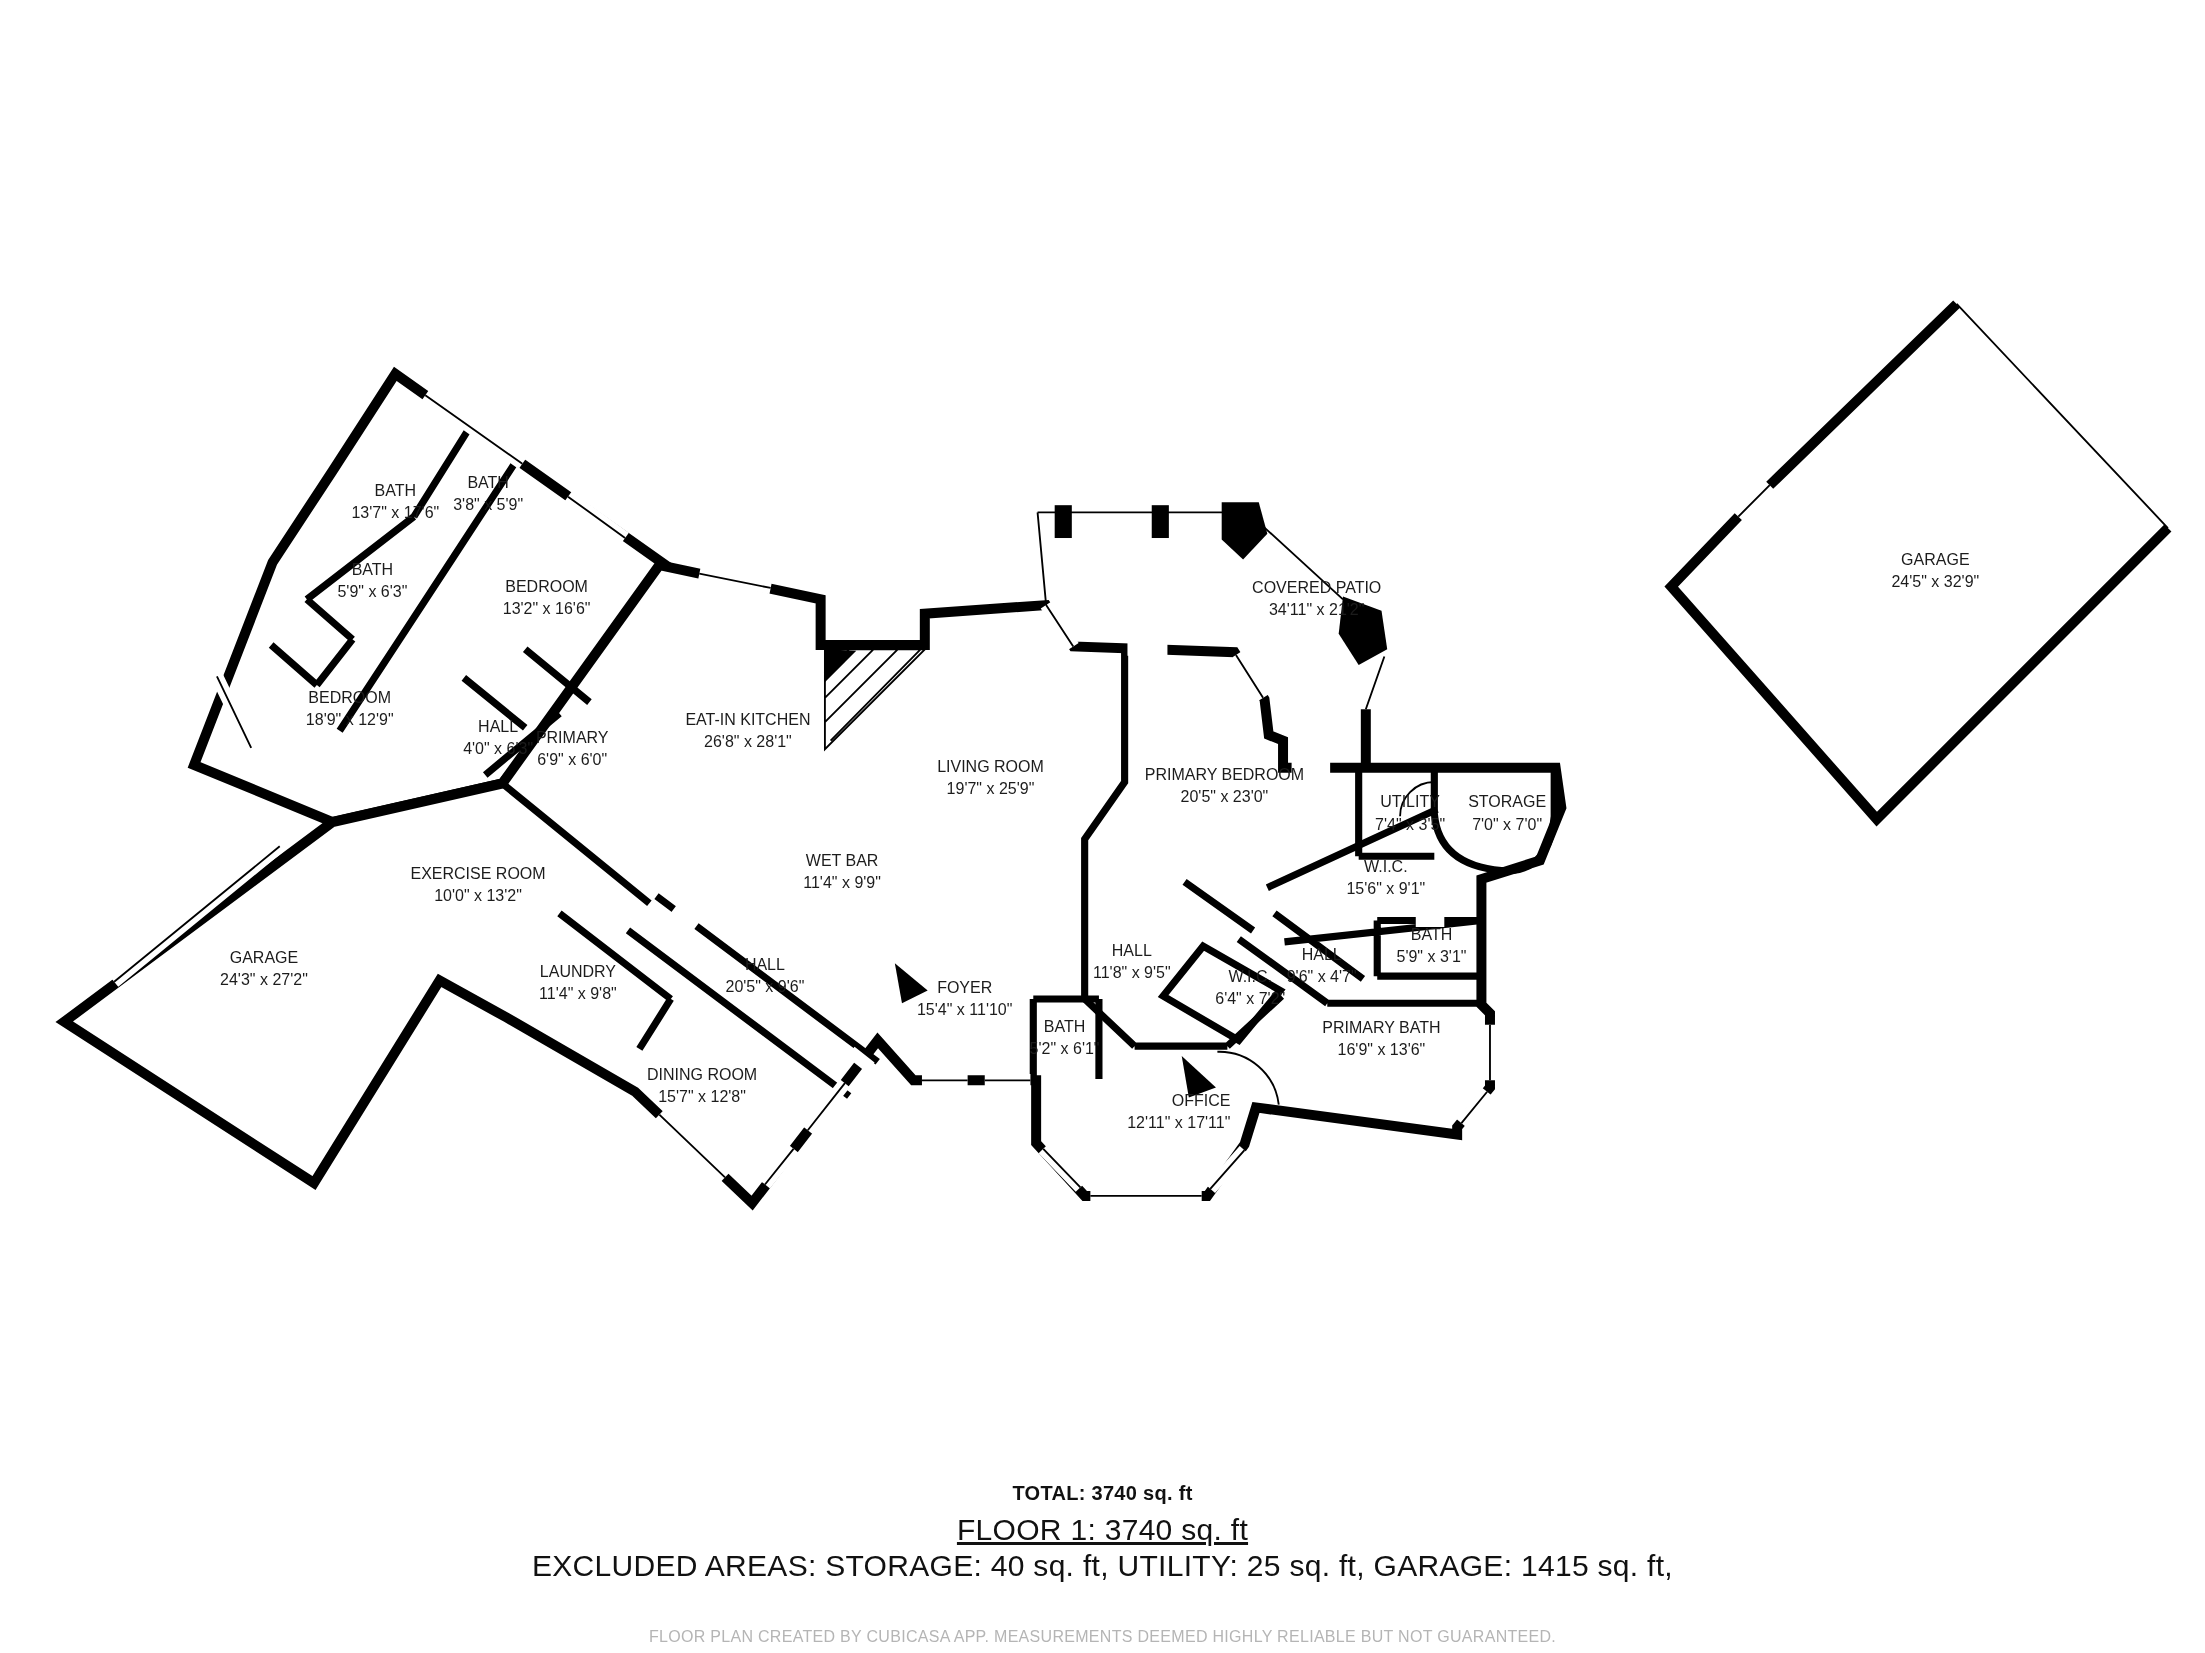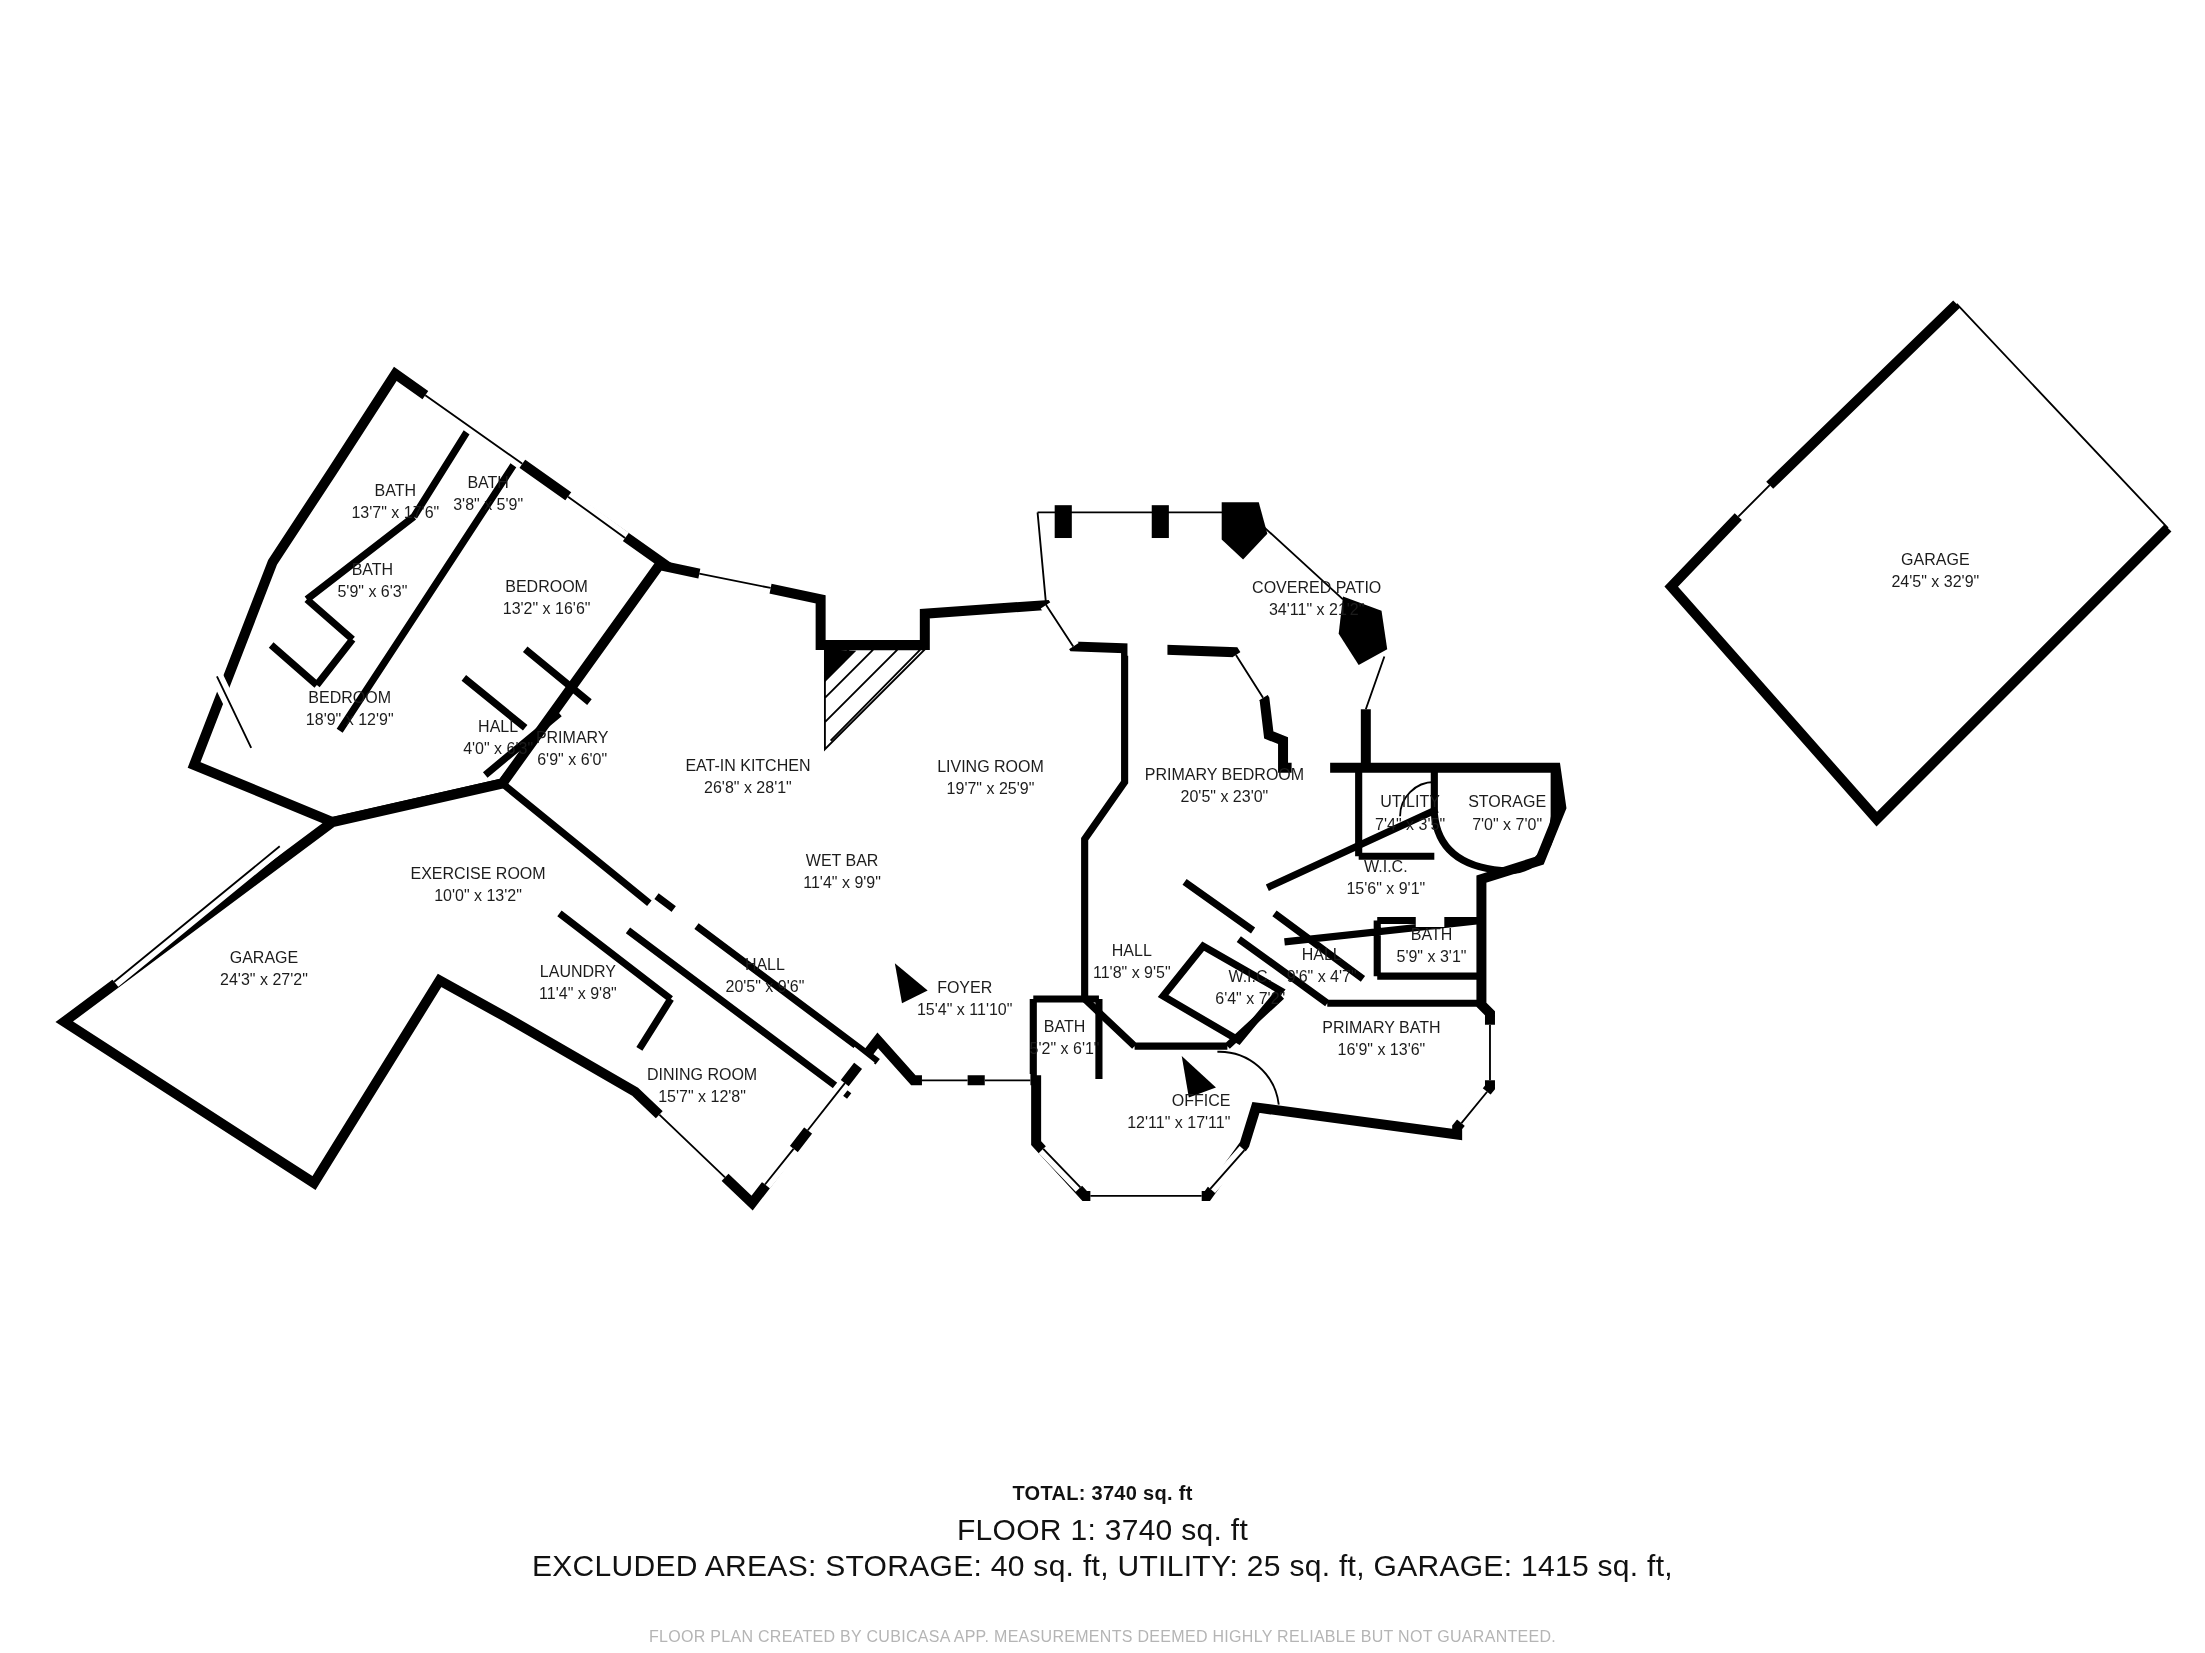--- a/index.html
+++ b/index.html
@@ -125,21 +125,21 @@
     <span class="rdims">18'9" x 12'9"</span>
   </div>
   <div class="room-label" style="left:22.59%;top:44.61%;">
     <span class="rname">HALL</span>
     <span class="rdims">4'0" x 6'3"</span>
   </div>
   <div class="room-label" style="left:25.95%;top:45.30%;">
     <span class="rname">PRIMARY</span>
     <span class="rdims">6'9" x 6'0"</span>
   </div>
-  <div class="room-label" style="left:33.92%;top:44.18%;margin-top:46px;">
+  <div class="room-label" style="left:33.92%;top:44.18%;">
     <span class="rname">EAT-IN KITCHEN</span>
     <span class="rdims">26'8" x 28'1"</span>
   </div>
   <div class="room-label" style="left:44.92%;top:47.02%;">
     <span class="rname">LIVING ROOM</span>
     <span class="rdims">19'7" x 25'9"</span>
   </div>
   <div class="room-label" style="left:58.58%;top:36.24%;margin-left:25px;">
     <span class="rname">COVERED PATIO</span>
     <span class="rdims">34'11" x 21'2"</span>
@@ -215,19 +215,19 @@
   <div class="room-label" style="left:31.84%;top:65.66%;">
     <span class="rname">DINING ROOM</span>
     <span class="rdims">15'7" x 12'8"</span>
   </div>
   <div class="room-label" style="left:87.77%;top:34.51%;">
     <span class="rname">GARAGE</span>
     <span class="rdims">24'5" x 32'9"</span>
   </div>
 
   <div class="summary-line total" style="top:90.25%;">TOTAL: 3740 sq. ft</div>
-  <div class="summary-line" style="top:92.50%;">FLOOR 1: 3740 sq. ft</div>
+  <div class="summary-line" style="top:92.50%;text-decoration:underline;">FLOOR 1: 3740 sq. ft</div>
   <div class="summary-line" style="top:94.65%;">EXCLUDED AREAS: STORAGE: 40 sq. ft, UTILITY: 25 sq. ft, GARAGE: 1415 sq. ft,</div>
 
   <div class="footer-line" style="top:98.95%;">FLOOR PLAN CREATED BY CUBICASA APP. MEASUREMENTS DEEMED HIGHLY RELIABLE BUT NOT GUARANTEED.</div>
 
 </div>
 
 
 </body></html>

